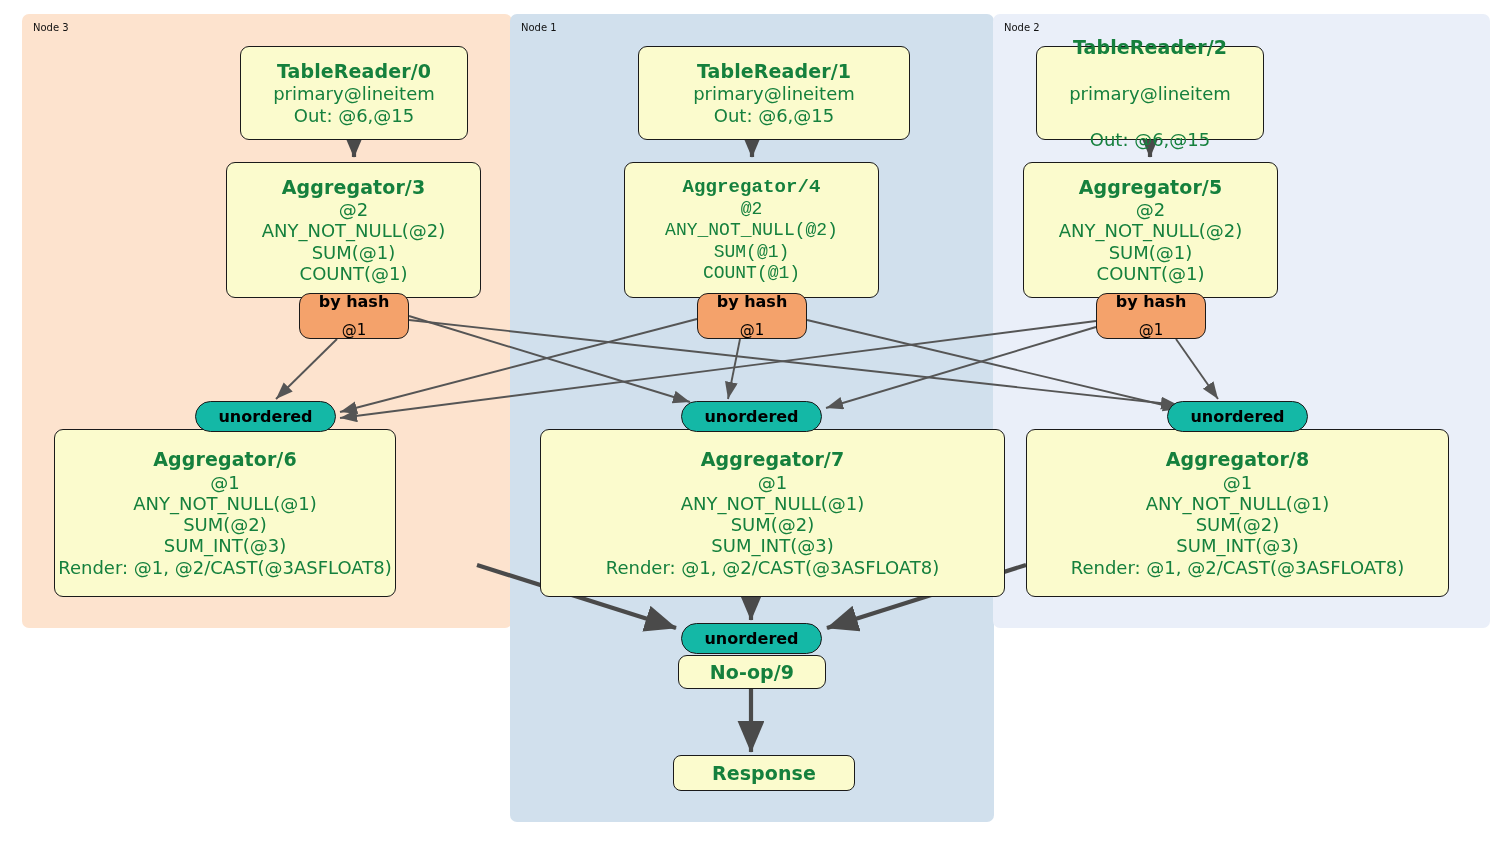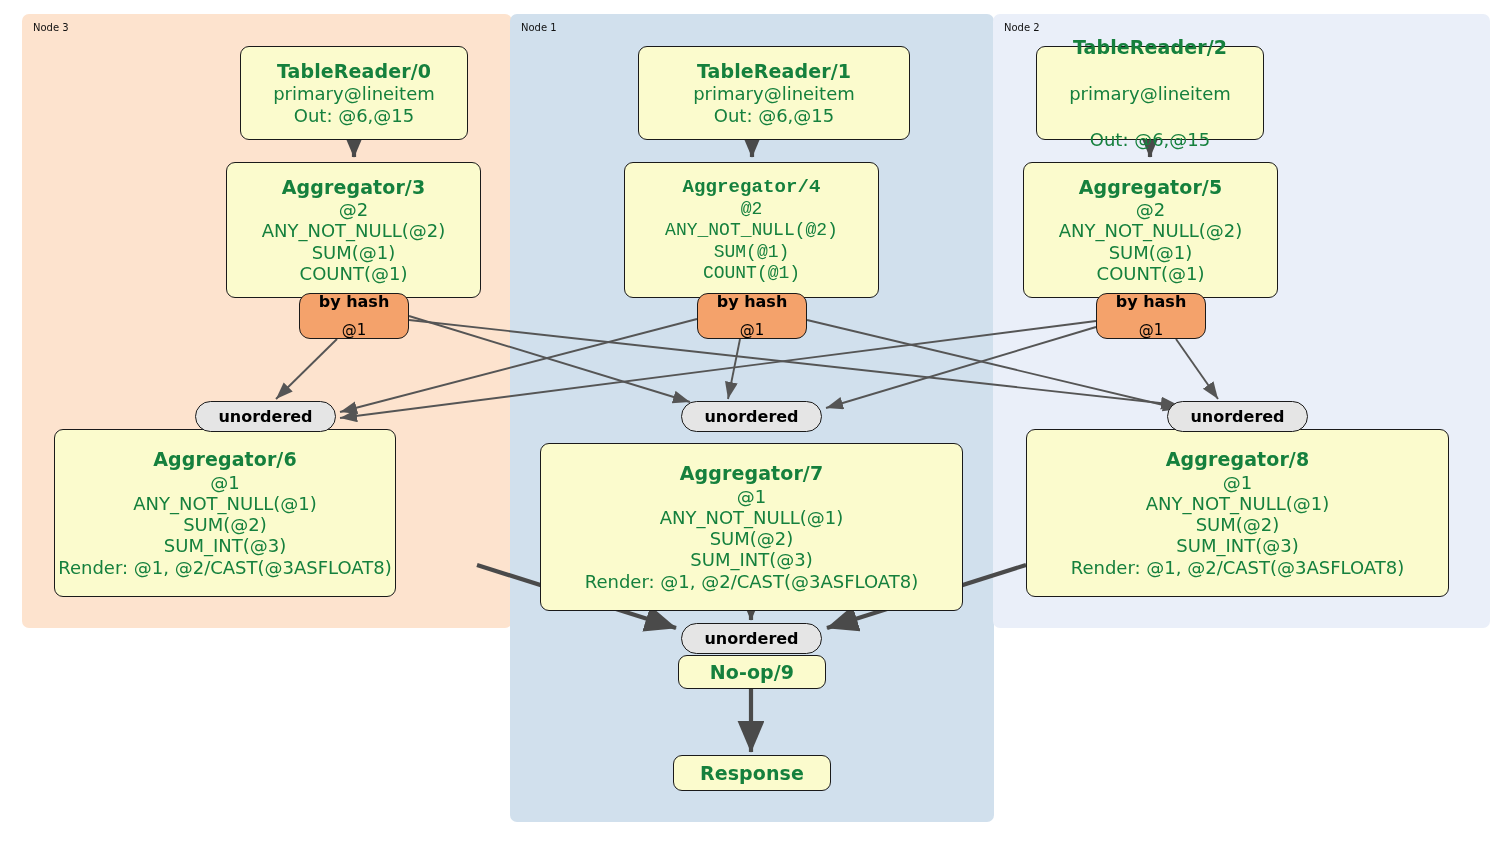--- a/index.html
+++ b/index.html
@@ -24,21 +24,21 @@
   .box .ttl{font-weight:bold;font-size:19px;letter-spacing:.1px;margin-bottom:1px;}
   .box .ln{font-size:18px;white-space:nowrap;}
 
   
   .oval{position:absolute;box-sizing:border-box;border:1.5px solid #1a1a1a;
         display:flex;flex-direction:column;align-items:center;
         justify-content:center;text-align:center;color:#000;gap:12px;}
   .oval.hash{background:#F4A26B;border-radius:11px;}
   .oval.hash .t1{font-weight:bold;font-size:16px;line-height:1.05;}
   .oval.hash .t2{font-size:15px;line-height:1.05;}
-  .oval.unord{background:#e5e5e5;border-radius:16px;}
+  .oval.unord{background:#14b8a6;border-radius:16px;}
   .oval.unord .t1{font-weight:bold;font-size:16px;}
 </style>
 </head>
 <body>
 
 <div id="stage">
 
   <div class="panel" style="left:22px;top:14px;width:490px;height:614px;background:#FDE3CE;"></div>
   <div class="panel" style="left:510px;top:14px;width:484px;height:808px;background:#D1E0ED;"></div>
   <div class="panel" style="left:993px;top:14px;width:497px;height:614px;background:#EAEFF9;"></div>
@@ -130,21 +130,21 @@
 
   <div class="box" style="left:54px;top:429px;width:342px;height:168px;">
     <div class="ttl">Aggregator/6</div>
     <div class="ln">@1</div>
     <div class="ln">ANY_NOT_NULL(@1)</div>
     <div class="ln">SUM(@2)</div>
     <div class="ln">SUM_INT(@3)</div>
     <div class="ln">Render: @1, @2/CAST(@3ASFLOAT8)</div>
   </div>
 
-  <div class="box" style="left:540px;top:443px;width:423px;height:168px;">
+  <div class="box" style="left:540px;top:429px;width:465px;height:168px;">
     <div class="ttl">Aggregator/7</div>
     <div class="ln">@1</div>
     <div class="ln">ANY_NOT_NULL(@1)</div>
     <div class="ln">SUM(@2)</div>
     <div class="ln">SUM_INT(@3)</div>
     <div class="ln">Render: @1, @2/CAST(@3ASFLOAT8)</div>
   </div>
 
   <div class="box" style="left:1026px;top:429px;width:423px;height:168px;">
     <div class="ttl">Aggregator/8</div>
@@ -152,21 +152,21 @@
     <div class="ln">ANY_NOT_NULL(@1)</div>
     <div class="ln">SUM(@2)</div>
     <div class="ln">SUM_INT(@3)</div>
     <div class="ln">Render: @1, @2/CAST(@3ASFLOAT8)</div>
   </div>
 
   <div class="box" style="left:678px;top:655px;width:148px;height:34px;">
     <div class="ttl" style="margin-bottom:0;">No-op/9</div>
   </div>
 
-  <div class="box" style="left:673px;top:755px;width:158px;height:36px;">
+  <div class="box" style="left:673px;top:755px;width:182px;height:36px;border-radius:8px;">
     <div class="ttl" style="margin-bottom:0;">Response</div>
   </div>
 
   <div class="oval hash" style="left:299px;top:293px;width:110px;height:46px;">
     <div class="t1">by hash</div>
     <div class="t2">@1</div>
   </div>
   <div class="oval hash" style="left:697px;top:293px;width:110px;height:46px;">
     <div class="t1">by hash</div>
     <div class="t2">@1</div>

